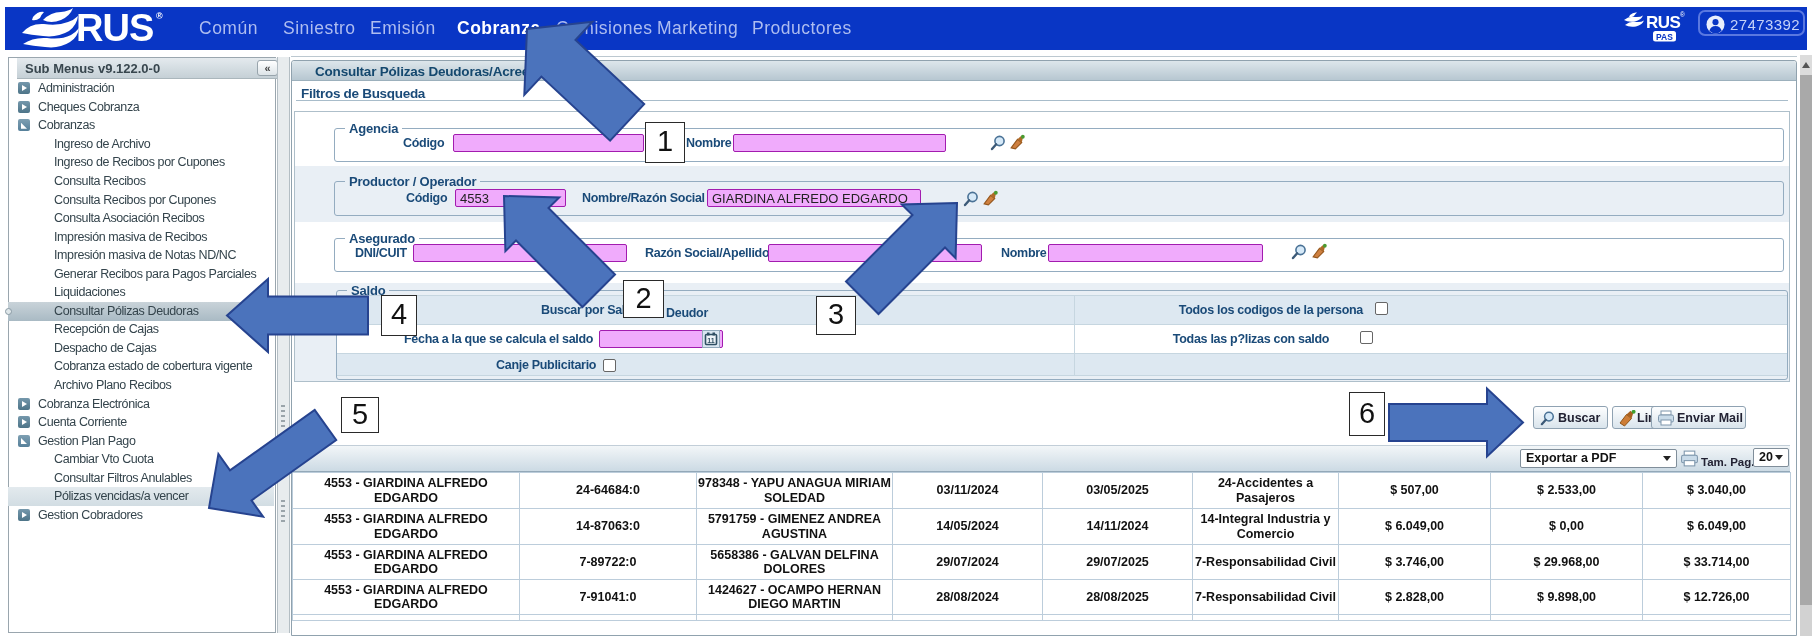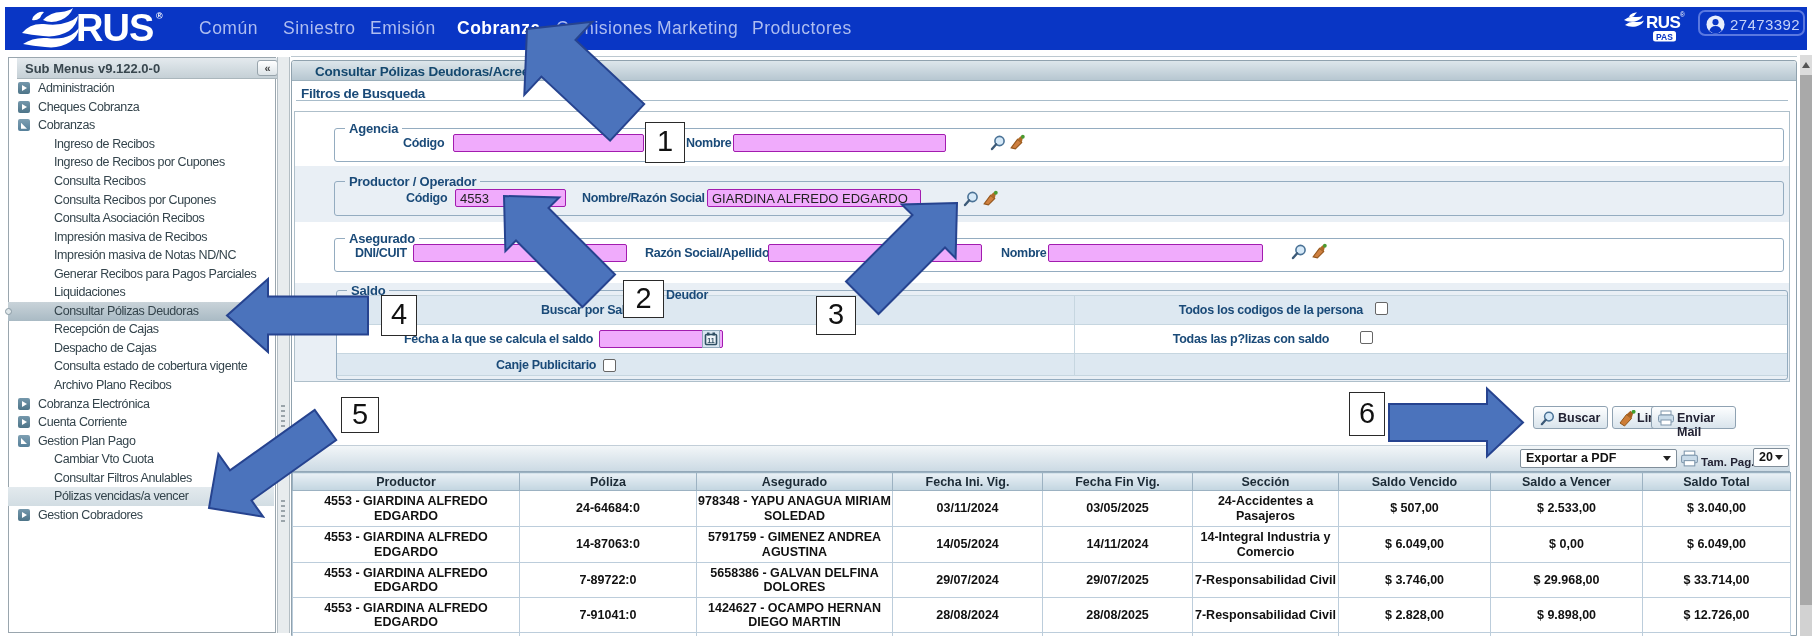--- a/index.html
+++ b/index.html
@@ -92,21 +92,21 @@
   </div>
 <div class="ti" style="top:97.8px">
     <span class="ic c"></span>
     <span class="tx">Cheques Cobranza</span>
   </div>
 <div class="ti" style="top:116.3px">
     <span class="ic e"></span>
     <span class="tx">Cobranzas</span>
   </div>
 <div class="ti ch" style="top:134.9px">
-    <span class="tx">Ingreso de Recibos</span>
+    <span class="tx">Ingreso de Archivo</span>
   </div>
 <div class="ti ch" style="top:153.4px">
     <span class="tx">Ingreso de Recibos por Cupones</span>
   </div>
 <div class="ti ch" style="top:171.9px">
     <span class="tx">Consulta Recibos</span>
   </div>
 <div class="ti ch" style="top:190.5px">
     <span class="tx">Consulta Recibos por Cupones</span>
   </div>
@@ -128,21 +128,21 @@
 <div class="ti ch hl1" style="top:301.8px">
     <span class="tx">Consultar Pólizas Deudoras</span>
   </div>
 <div class="ti ch" style="top:320.4px">
     <span class="tx">Recepción de Cajas</span>
   </div>
 <div class="ti ch" style="top:338.9px">
     <span class="tx">Despacho de Cajas</span>
   </div>
 <div class="ti ch" style="top:357.4px">
-    <span class="tx">Consulta estado de cobertura vigente</span>
+    <span class="tx">Cobranza estado de cobertura vigente</span>
   </div>
 <div class="ti ch" style="top:376.0px">
     <span class="tx">Archivo Plano Recibos</span>
   </div>
 <div class="ti" style="top:394.6px">
     <span class="ic c"></span>
     <span class="tx">Cobranza Electrónica</span>
   </div>
 <div class="ti" style="top:413.1px">
     <span class="ic c"></span>
@@ -210,21 +210,21 @@
 <div class="inp" style="left:1048px;top:244px;width:215px"></div>
 
 <fieldset style="left:336px;top:283px;width:1452px;height:97px">
     <legend>Saldo</legend>
   </fieldset>
 <div class="abs" style="left:337px;top:295px;width:1450px;height:29px;background:#dde8f1;border-top:1px solid #c6d6e0"></div>
 <div class="abs" style="left:337px;top:324px;width:1450px;height:29px;background:#fff;border-top:1px solid #c6d6e0"></div>
 <div class="abs" style="left:337px;top:353px;width:1450px;height:23px;background:#dde8f1;border-top:1px solid #c6d6e0;border-bottom:1px solid #c6d6e0"></div>
 <div class="abs" style="left:1074px;top:295px;width:1px;height:81px;background:#c6d6e0"></div>
 <div class="lab" style="left:541px;top:303px">Buscar por Sal</div>
-<div class="lab" style="left:666px;top:288px">Deudor</div>
+<div class="lab" style="left:666px;top:306px">Deudor</div>
 <div class="lab" style="left:1163px;top:303px;width:200px;text-align:right">Todos los codigos de la persona</div>
 <div class="cb" style="left:1375px;top:302px"></div>
 <div class="lab" style="left:404px;top:332px">Fecha a la que se calcula el saldo</div>
 <div class="inp" style="left:599px;top:330px;width:124px"></div>
 <svg class="abs" style="left:702px;top:330px" width="18" height="18" viewBox="0 0 18 18">
     <rect x=".5" y=".5" width="17" height="17" fill="#d9e6f0" stroke="#90a8ba"></rect>
     <rect x="3.5" y="4.5" width="11" height="10" rx="1" fill="#eef4f8" stroke="#2f4f63" stroke-width="1.6"></rect>
     <rect x="5" y="2.5" width="2.5" height="3" fill="#2f4f63"></rect>
     <rect x="10.5" y="2.5" width="2.5" height="3" fill="#2f4f63"></rect>
     <text x="5.2" y="12.5" font-size="7" font-weight="bold" fill="#2f4f63">11</text>
@@ -270,21 +270,21 @@
     <span style="position:absolute;left:24px;top:4px">Buscar</span>
   </div>
 <div class="btn" style="left:1612px;top:406px;width:72px">
     <svg style="position:absolute;left:6px;top:3px" width="17" height="17" viewBox="0 0 17 17">
       <path d="M1 13 L7.5 4.5 L12.5 8.5 L5.5 16 Z" fill="#cd7d36" stroke="#8f5518" stroke-width="1"></path>
       <path d="M7.5 4.5 L11.5 0.8 L14.2 3.2 L12.5 8.5 Z" fill="#a9611f"></path>
       <circle cx="14.6" cy="1.8" r="2" fill="#3f9f2f"></circle>
     </svg>
     <span style="position:absolute;left:24px;top:4px">Limpiar</span>
   </div>
-<div class="btn" style="left:1651px;top:406px;width:85px">
+<div class="btn" style="left:1651px;top:406px;width:95px">
     <svg style="position:absolute;left:5px;top:3px" width="18" height="16" viewBox="0 0 18 16">
       <rect x="4" y="1" width="10" height="4" fill="#fff" stroke="#7e96ac"></rect>
       <rect x="1.5" y="5" width="15" height="7" rx="1.5" fill="#c9dbe9" stroke="#7e96ac"></rect>
       <rect x="4" y="10" width="10" height="5" fill="#fff" stroke="#7e96ac"></rect>
     </svg>
     <span style="position:absolute;left:25px;top:4px">Enviar Mail</span>
   </div>
 
 <div class="abs" style="left:292px;top:445px;width:1498px;height:27px;background:linear-gradient(#f2f6f8,#ccdae4);border-top:1px solid #c2ced8;border-bottom:1px solid #93a8b8"></div>
 <div class="sel" style="left:1520px;top:449px;width:157px;height:19px">Exportar a PDF</div>
@@ -303,31 +303,20 @@
         <col width="177">
         <col width="196">
         <col width="150">
         <col width="150">
         <col width="146">
         <col width="152">
         <col width="152">
         <col width="148">
       </colgroup>
 <tbody>
-        <tr>
-          <th>Productor</th>
-          <th>Póliza</th>
-          <th>Asegurado</th>
-          <th>Fecha Ini. Vig.</th>
-          <th>Fecha Fin Vig.</th>
-          <th>Sección</th>
-          <th>Saldo Vencido</th>
-          <th>Saldo a Vencer</th>
-          <th>Saldo Total</th>
-        </tr>
 <tr style="height:36px">
           <td>4553 - GIARDINA ALFREDO<br>EDGARDO</td>
           <td>24-64684:0</td>
           <td>978348 - YAPU ANAGUA MIRIAM<br>SOLEDAD</td>
           <td>03/11/2024</td>
           <td>03/05/2025</td>
           <td>24-Accidentes a<br>Pasajeros</td>
           <td>$ 507,00</td>
           <td>$ 2.533,00</td>
           <td>$ 3.040,00</td>

